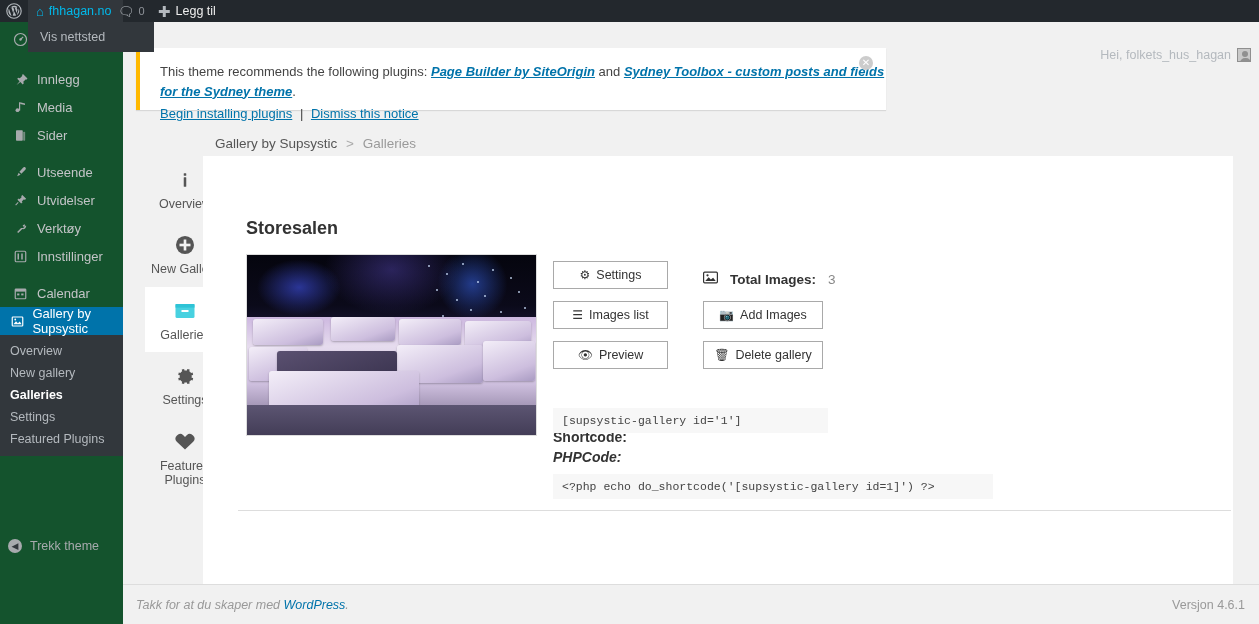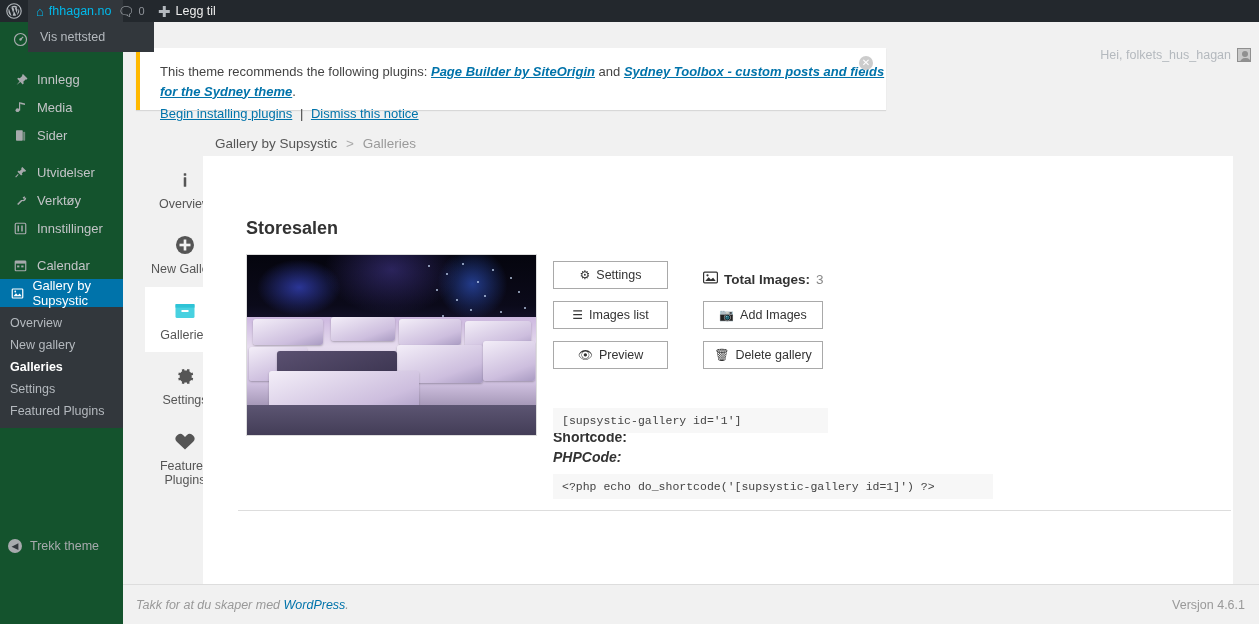--- a/index.html
+++ b/index.html
@@ -240,21 +240,21 @@
   }
   .btn .bi { font-size: 12px; line-height: 1; display: flex; align-items: center; }
   #btn-settings { left: 350px; top: 105px; width: 115px; height: 28px; }
   #btn-images-list { left: 350px; top: 145px; width: 115px; height: 28px; }
   #btn-preview { left: 350px; top: 185px; width: 115px; height: 28px; }
   #btn-add-images { left: 500px; top: 145px; width: 120px; height: 28px; }
   #btn-delete-gallery { left: 500px; top: 185px; width: 120px; height: 28px; }
 
   #total-images {
     position: absolute; left: 500px; top: 115px;
-    display: flex; align-items: center; gap: 6px;
+    display: flex; align-items: center; gap: 12px;
     font-size: 13.5px; color: #333;
   }
   #total-images .ti-label { font-weight: bold; }
   #total-images .ti-count { color: #888; }
 
   .code-label {
     position: absolute; font-size: 14px; font-weight: bold; color: #333;
   }
   #lbl-shortcode { left: 350px; top: 225px; margin-top: 48px; }
   #lbl-phpcode { left: 350px; top: 293px; font-style: italic; }
@@ -359,20 +359,28 @@
           <rect x="4" y="3" width="9" height="14" rx="1"></rect>
           <rect x="13.6" y="5" width="2.6" height="12" rx="1" opacity=".65"></rect>
         </svg>
     </span>
     <span>Sider</span>
   </div>
 
 
   <div class="menu-sep"></div>
 
+  <div class="menu-item">
+    <span class="mi-icon">
+      <svg width="15" height="15" viewBox="0 0 20 20">
+          <path d="M16.5 3.2c-.8-.8-2-.7-2.9.2l-5 5.6 2.6 2.6 5.2-5.4c.9-.9 1-2.1.1-3zM7.5 10.3l-2 4.6 4.6-2z"></path>
+        </svg>
+    </span>
+    <span>Utseende</span>
+  </div>
 
   <div class="menu-item">
     <span class="mi-icon">
       <svg width="15" height="15" viewBox="0 0 20 20">
           <path d="M12.5 2.5 10.7 4.3l1 1-3 3-1-1L5.9 9.1l5 5 1.8-1.8-1-1 3-3 1 1 1.8-1.8z"></path>
           <path d="M4 16.5 7.4 13l-.9-.9L3 15.6z"></path>
         </svg>
     </span>
     <span>Utvidelser</span>
   </div>

